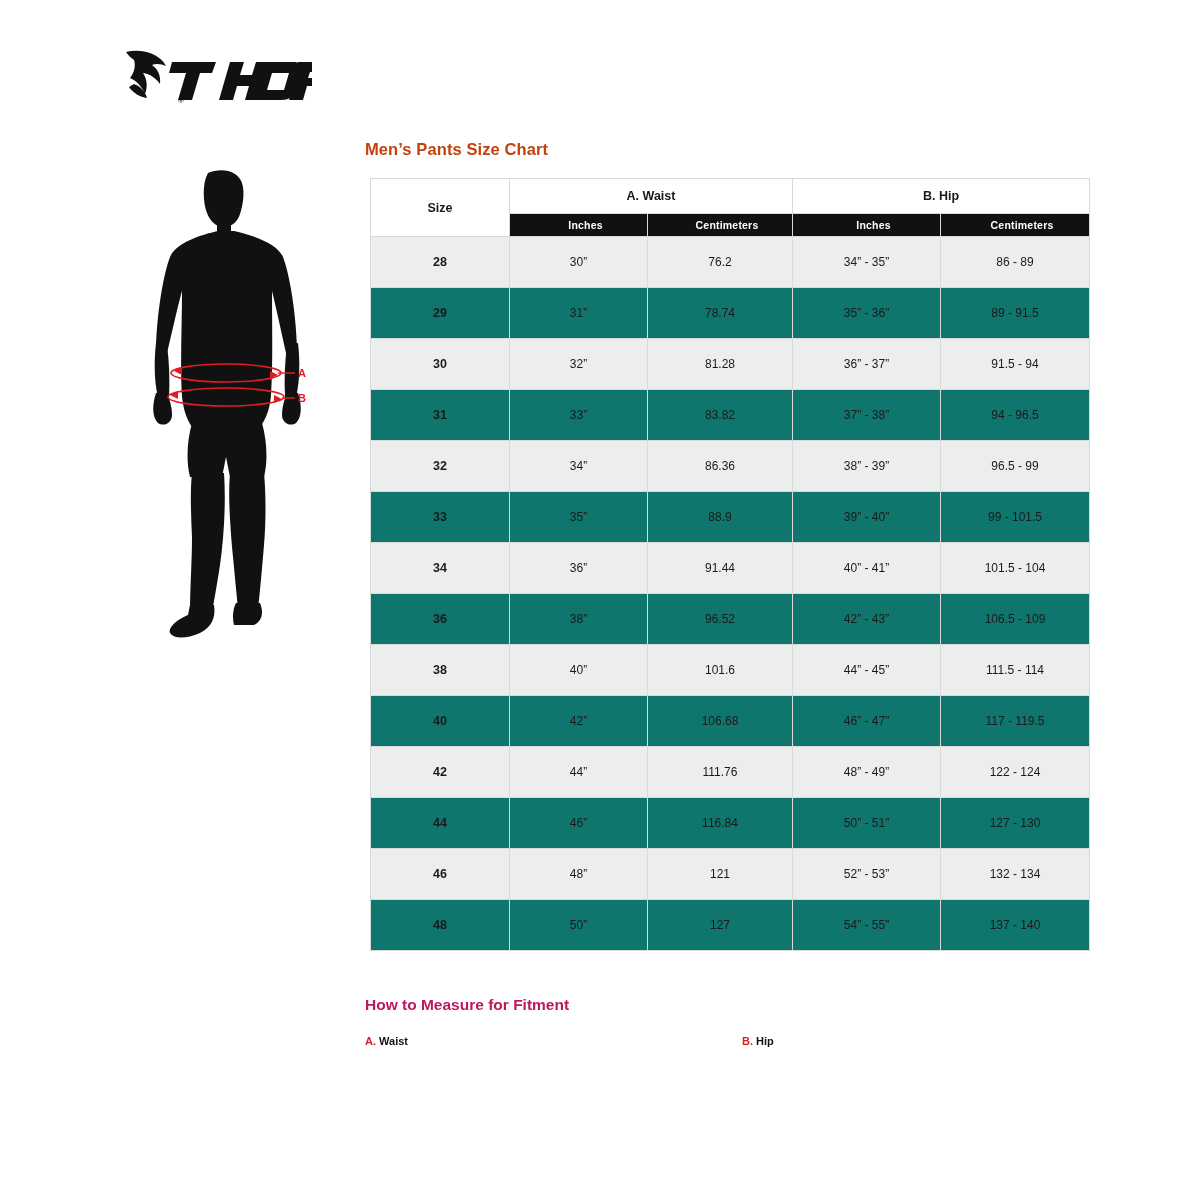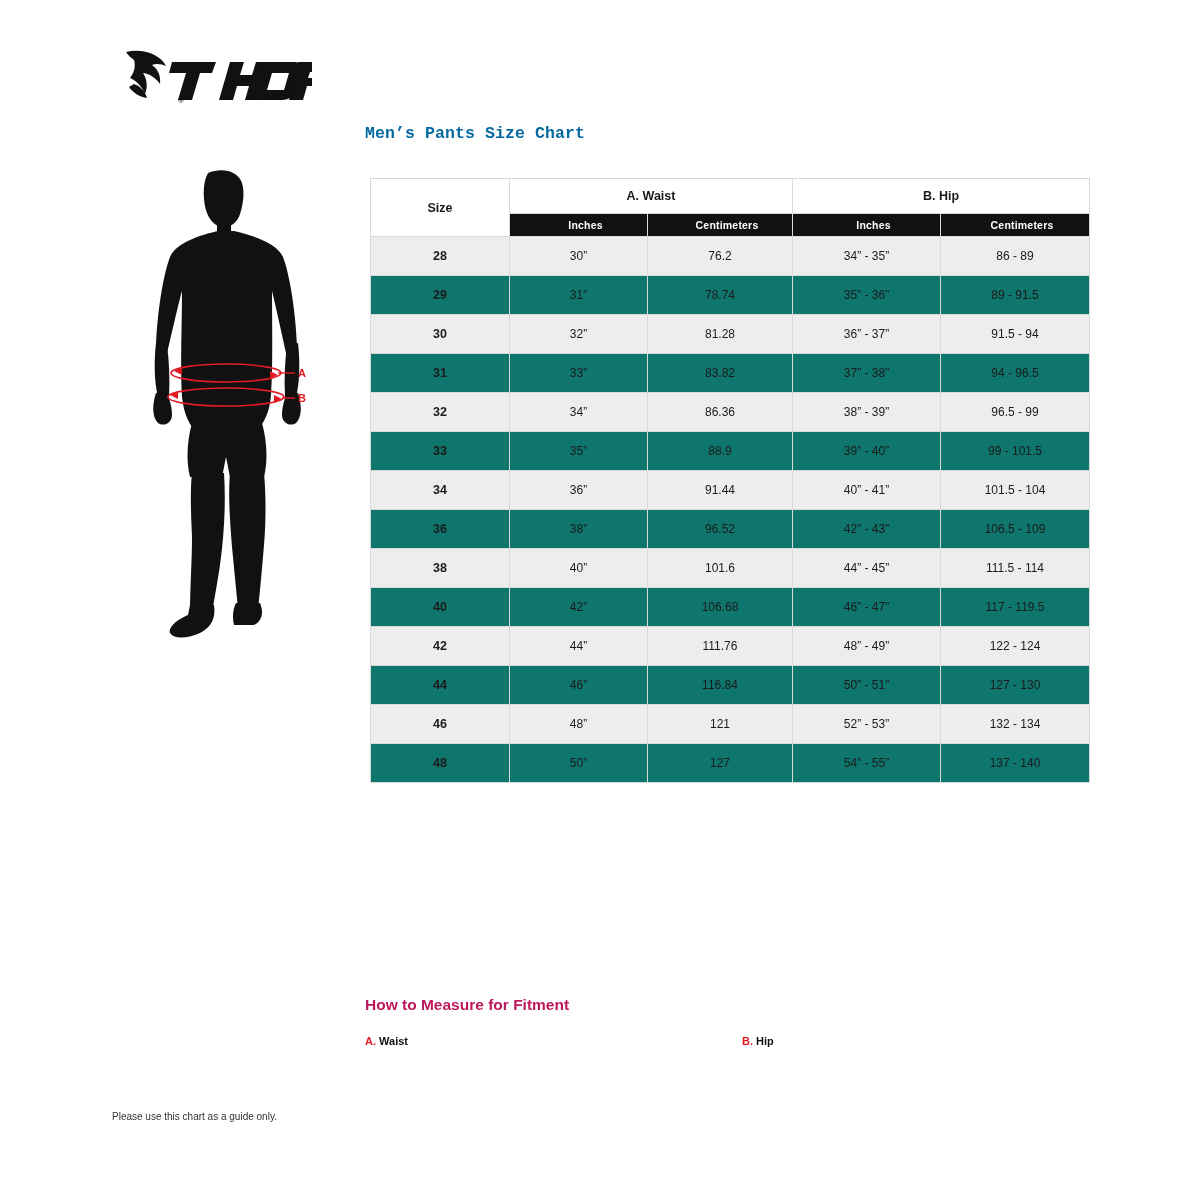--- a/index.html
+++ b/index.html
@@ -40,26 +40,25 @@
     top: 165px;
     width: 200px;
     height: 490px;
   }
   .figure-wrap svg { display: block; }
 
   
   .chart-title {
     position: absolute;
     left: 365px;
-    top: 124px;
+    top: 140px;
     font-size: 16.5px;
     font-weight: bold;
-    color: #0369a1;
+    color: #c2410c;
     letter-spacing: .1px;
-    font-family: Liberation Mono, monospace;
   }
 
   
   .size-table {
     position: absolute;
     left: 370px;
     top: 178px;
     width: 719px;
     border-collapse: collapse;
     table-layout: fixed;
@@ -91,21 +90,21 @@
   .hdr-sub {
     height: 20px;
     background: #111111;
     color: #ffffff !important;
     font-size: 10.5px;
     font-weight: bold;
     border: 1px solid #111111;
     letter-spacing: .2px;
     padding-left: 15px;
   }
-  .size-table tbody tr { height: 39px; margin-top: 20px; }
+  .size-table tbody tr { height: 51px; margin-top: 20px; }
   .size-table tbody td {
     font-size: 12px;
     font-weight: normal;
   }
   .size-table tbody td.sz {
     font-weight: bold;
     font-size: 12.5px;
   }
   .row-alt td { background: #eceded; }
   .row-plain td { background: #0f766e; }
@@ -346,14 +345,13 @@
   </div>
 </div>
 
 <div class="howto-col b">
   <div class="howto-h">
     <span class="mark">B.</span><span> Hip</span>
   </div>
 </div>
 
 <div class="footer">
-  <div>Please use this chart as a guide only.</div>
 </div>
 
 </body></html>

